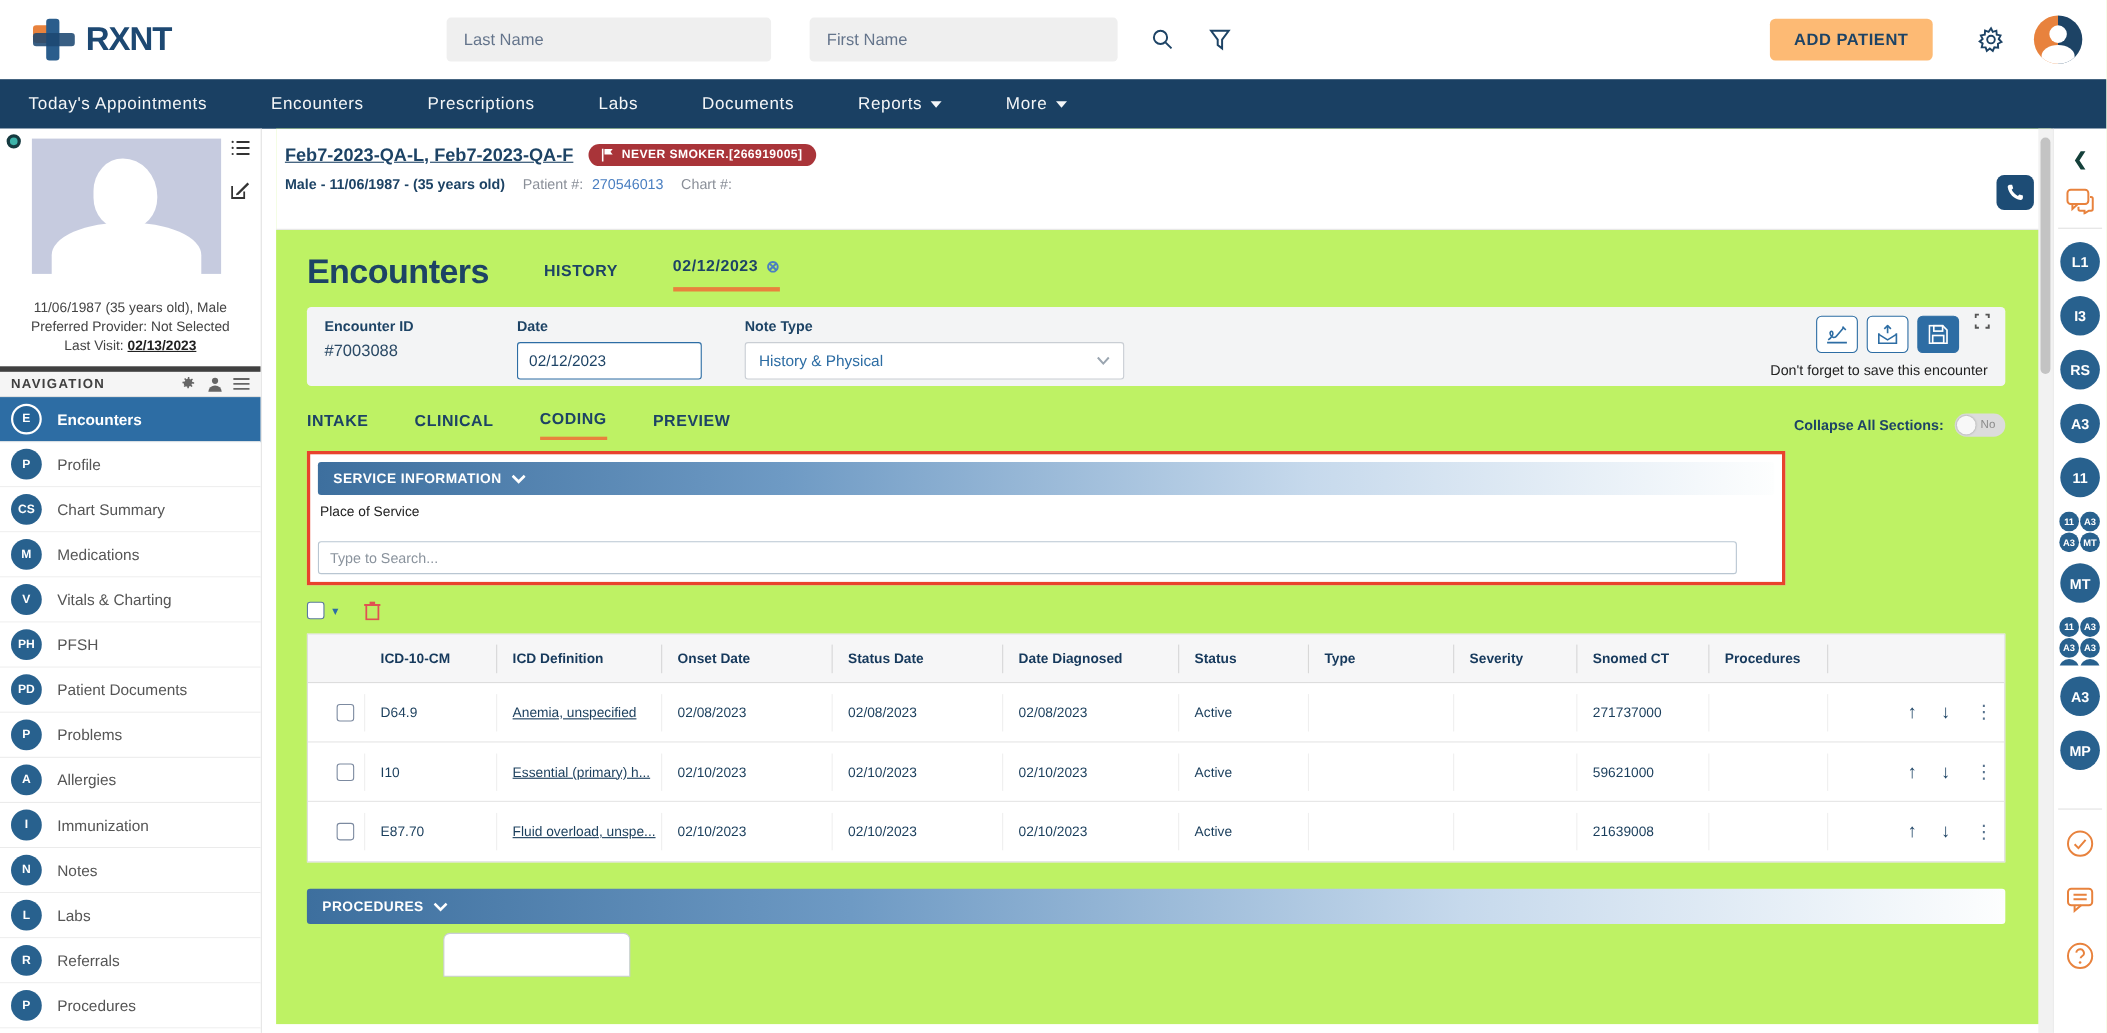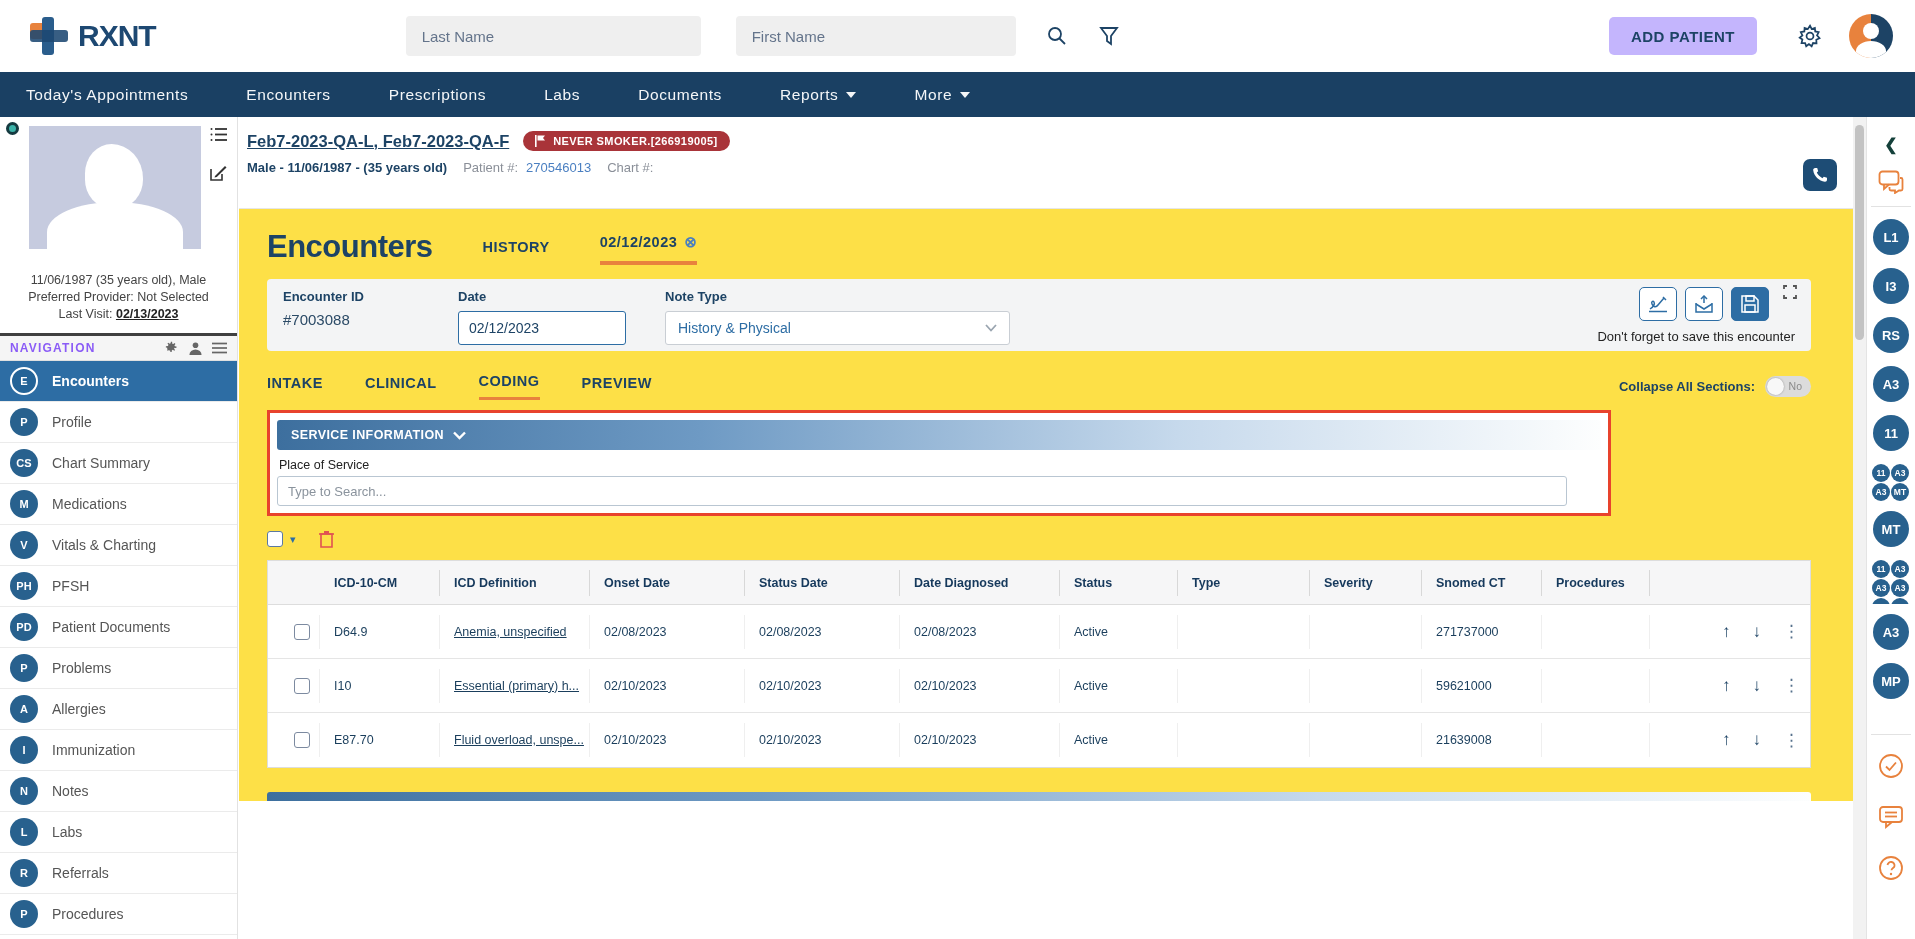--- a/index.html
+++ b/index.html
@@ -11,21 +11,21 @@
   .topbar { position:absolute; top:0; left:0; width:1915px; height:72px; background:#fff;
     display:flex; align-items:center; }
   .logo { display:flex; align-items:center; margin-left:26px; gap:6px; }
   .logo-text { font-size:30px; font-weight:bold; color:#1d4872; letter-spacing:-1px; }
   .search-field { height:40px; background:#efefef; border:none; border-radius:4px;
     font-size:15px; color:#5a7184; padding:0 16px; font-family:"Liberation Sans",sans-serif; }
   .search-field::placeholder { color:#64748b; }
   #lastName { width:295px; margin-left:250px; }
   #firstName { width:280px; margin-left:35px; }
   .tool-icn { margin-left:30px; cursor:pointer; display:flex; align-items:center; }
-  .addpatient { margin-left:auto; background:#c4b5fd; color:#1d4365; border:none; border-radius:5px;
+  .addpatient { margin-left:auto; background:#fdba74; color:#1d4365; border:none; border-radius:5px;
     height:38px; padding:0 22px; font-size:15px; font-weight:bold; letter-spacing:.5px; cursor:pointer;
     font-family:"Liberation Sans",sans-serif; }
   .gearbtn { margin-left:40px; cursor:pointer; }
   .avatar { width:44px; height:44px; border-radius:50%; margin:0 22px 0 26px; position:relative;
     background:linear-gradient(90deg,#e8823d 50%,#1d4365 50%); overflow:hidden; cursor:pointer; }
   .avatar .head { position:absolute; top:9px; left:14px; width:16px; height:16px; background:#fff; border-radius:50%; }
   .avatar .body { position:absolute; top:27px; left:7px; width:30px; height:20px; background:#fff; border-radius:50% 50% 0 0; }
 
   
   .mainnav { position:absolute; top:72px; left:0; width:1915px; height:45px; background:#1a4063;
@@ -40,22 +40,22 @@
     border-right:1px solid #e2e2e2; overflow:hidden; }
   .photo-wrap { position:relative; padding:9px 0 0 29px; }
   .photo { width:172px; height:123px; background:#c6cbdf; position:relative; overflow:hidden; }
   .ph-head { position:absolute; top:18px; left:56px; width:58px; height:64px; background:#fff; border-radius:46% 54% 44% 44%; }
   .ph-body { position:absolute; top:76px; left:18px; width:136px; height:60px; background:#fff; border-radius:50% 50% 0 0; }
   .status-dot { position:absolute; top:5px; left:6px; width:13px; height:13px; border-radius:50%;
     background:#3cb3a9; border:3px solid #153a40; }
   .photo-icons { position:absolute; top:10px; left:210px; display:flex; flex-direction:column; gap:22px; }
   .demo { text-align:center; font-size:12.5px; color:#444; margin-top:23px; line-height:17px; padding:0 6px; }
   .demo .lv { text-decoration:underline; font-weight:bold; color:#222; cursor:pointer; }
-  .nav-head { margin-top:10px; height:28px; background:#f5f5f5; border-top:3px solid #404040; border-bottom:1px solid #e0e0e0;
-    display:flex; align-items:center; padding:0 10px; color:#8b5cf6; font-weight:bold; font-size:12px; letter-spacing:1.2px; }
+  .nav-head { margin-top:10px; height:28px; background:#f5f5f5; border-top:5px solid #404040; border-bottom:1px solid #e0e0e0;
+    display:flex; align-items:center; padding:0 10px; color:#404040; font-weight:bold; font-size:12px; letter-spacing:1.2px; }
   .nav-head .nh-icons { margin-left:auto; display:flex; gap:9px; align-items:center; }
   .nav-item { height:41px; display:flex; align-items:center; gap:14px; padding-left:10px;
     border-bottom:1px solid #ebebeb; cursor:pointer; background:#fff; }
   .nav-item .ini { width:28px; height:28px; border-radius:50%; background:#28618e; color:#fff;
     font-size:11px; font-weight:bold; display:flex; align-items:center; justify-content:center; flex:0 0 28px; }
   .nav-item .lbl { font-size:14px; color:#555; }
   .nav-item.active { background:#2d6da4; }
   .nav-item.active .ini { background:#246397; border:2px solid #fff; }
   .nav-item.active .lbl { color:#fff; font-weight:bold; }
 
@@ -68,21 +68,21 @@
   .rail .divider { width:40px; border-top:1px solid #e2e2e2; margin:12px 0; }
   .bigbadge { width:36px; height:36px; border-radius:50%; background:#28618e; color:#fff; font-weight:bold;
     font-size:13px; display:flex; align-items:center; justify-content:center; margin-bottom:13px; cursor:pointer; }
   .cluster { width:38px; display:flex; flex-wrap:wrap; gap:1px; margin-bottom:10px; overflow:hidden; }
   .cluster.clip { height:44px; }
   .smallbadge { width:18px; height:18px; border-radius:50%; background:#28618e; color:#fff; font-weight:bold;
     font-size:8.5px; display:flex; align-items:center; justify-content:center; cursor:pointer; }
   .rail .o-icn { margin-bottom:26px; cursor:pointer; }
 
   
-  .main { position:absolute; top:117px; left:239px; width:1614px; height:684px; background:#fde047; overflow:hidden; }
+  .main { position:absolute; top:117px; left:251px; width:1614px; height:814px; background:#bef264; overflow:hidden; }
   .pt-bar { position:relative; height:92px; background:#fff; border-bottom:1px solid #e6e6e6; padding:14px 0 0 8px; }
   .pt-name-row { display:flex; align-items:center; gap:14px; }
   .pt-name { font-size:16.5px; font-weight:bold; color:#1d4365; text-decoration:underline; cursor:pointer; }
   .flagbadge { background:#a93439; color:#fff; font-size:11px; font-weight:bold; letter-spacing:.4px;
     border-radius:10px; padding:4px 12px; display:flex; align-items:center; gap:7px; }
   .pt-demo-row { margin-top:9px; display:flex; align-items:center; gap:8px; font-size:13px; }
   .pt-demo { color:#1d4365; font-weight:bold; }
   .pt-meta { color:#8a8f98; margin-left:8px; }
   .pt-link { color:#4a7fc1; cursor:pointer; }
   .tele-btn { position:absolute; top:42px; right:16px; width:34px; height:32px; background:#1d4c75;
@@ -124,21 +124,21 @@
   .toggle { width:46px; height:21px; background:#dcdcdc; border-radius:11px; position:relative; cursor:pointer; }
   .toggle .knob { position:absolute; top:2px; left:2px; width:17px; height:17px; background:#f8f8f8;
     border-radius:50%; box-shadow:0 0 2px rgba(0,0,0,.35); }
   .toggle .tg-lbl { position:absolute; top:4px; right:9px; font-size:10.5px; color:#8b8b8b; }
 
   .grad-bar { background:linear-gradient(90deg,#3d6f9e 0%,#6e9ac4 32%,#c6d9ec 68%,#fdfefe 100%);
     border-radius:3px; display:flex; align-items:center; color:#fff; font-weight:bold; font-size:12.5px;
     letter-spacing:.4px; }
   .svc-box { margin-top:10px; width:1344px; border:3px solid #e8432d; padding:7px; background:#fff; }
   .svc-bar { height:30px; padding-left:14px; gap:9px; cursor:pointer; }
-  .svc-label { font-size:12.5px; color:#222; margin:8px 0 4px 2px; }
+  .svc-label { font-size:12.5px; color:#222; margin:8px 0 20px 2px; }
   .svc-input { width:1290px; height:30px; border:1px solid #b9c6d2; border-radius:3px; font-size:13px;
     color:#333; padding:0 10px; font-family:"Liberation Sans",sans-serif; background:#fff; }
   .svc-input::placeholder { color:#8a939d; }
 
   .diag-bar { margin-top:30px; width:1544px; height:38px; padding-left:14px; gap:10px; }
   .plus-circle { width:19px; height:19px; border-radius:50%; background:#fff; color:#2d6da4;
     display:flex; align-items:center; justify-content:center; font-size:16px; font-weight:bold; cursor:pointer; }
   .bar-chk { width:16px; height:16px; background:#fff; border-radius:3px; margin-left:16px; cursor:pointer; }
   .upd { margin-left:auto; margin-right:10px; color:#2f71b5; display:flex; align-items:center; gap:6px;
     font-size:12.5px; font-weight:bold; letter-spacing:.5px; cursor:pointer; }

